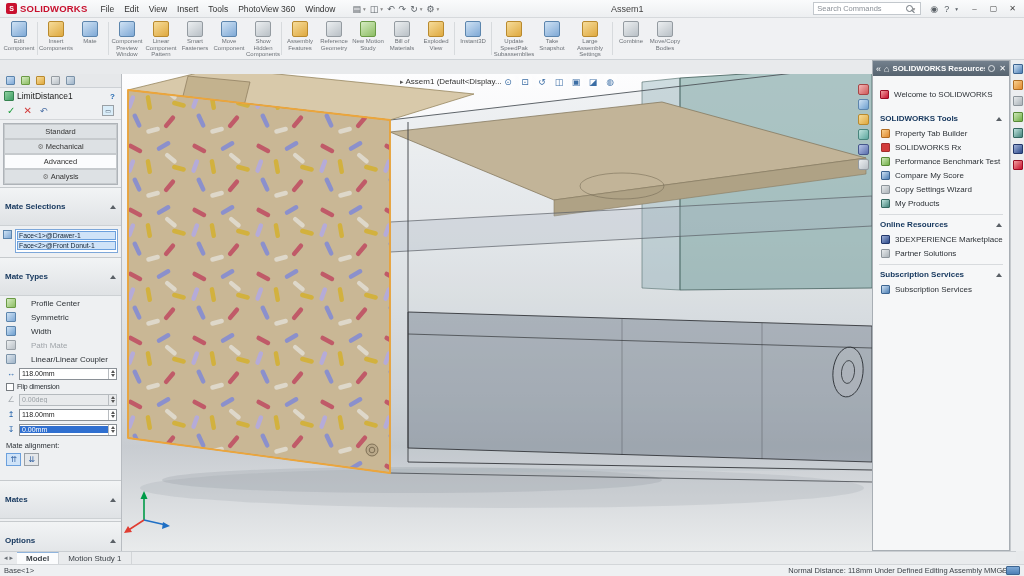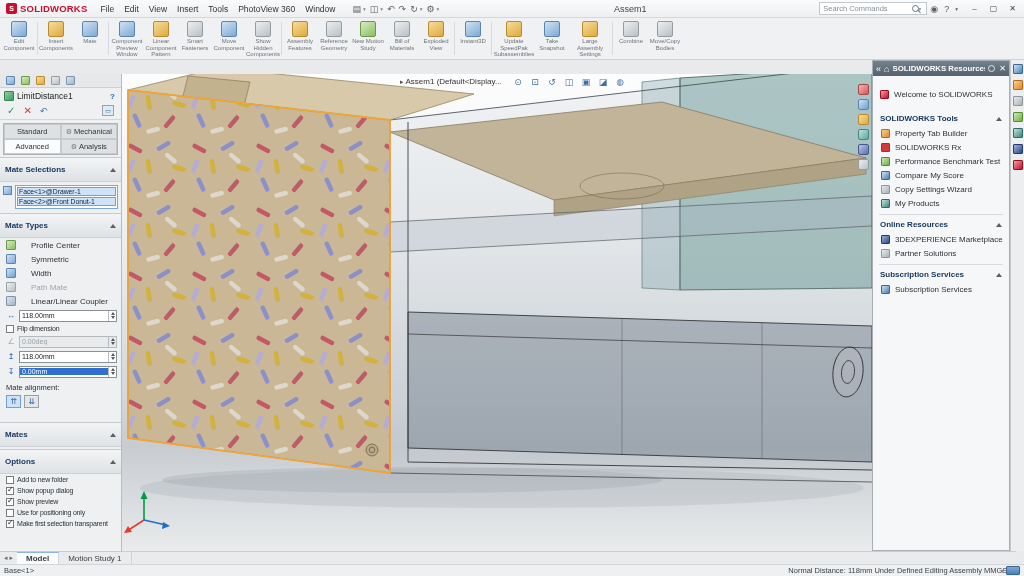--- a/index.html
+++ b/index.html
@@ -10,21 +10,21 @@
 .titlebar{position:absolute;top:0;left:0;right:0;height:18px;display:flex;align-items:center;padding:0 2px;background:linear-gradient(#fafbfc,#edeff1);border-bottom:1px solid #d6d9dc;z-index:30}
 .logo{display:flex;align-items:center;gap:3px;padding:0 4px}
 .logo-mark{width:11px;height:11px;background:#c8102e;color:#fff;font-size:7px;font-weight:bold;display:flex;align-items:center;justify-content:center;border-radius:2px}
 .logo-text{color:#c8102e;font-weight:bold;font-size:9.5px;letter-spacing:.2px}
 .menubar{display:flex;margin-left:4px}
 .menu{padding:2px 5px;font-size:8.5px;color:#333}
 .qat{display:flex;align-items:center;margin-left:10px}
 .qicon{font-size:9px;color:#5a6066;padding:1px 2px}
 .qcaret{font-size:5.5px;color:#888;padding-right:2px}
 .doc-title{font-size:9px;color:#444}
-.searchwrap{display:flex;align-items:center;background:#fff;border:1px solid #c3c8cd;height:13px;width:108px;padding:0 3px;}
+.searchwrap{display:flex;align-items:center;background:#fff;border:1px solid #c3c8cd;height:13px;width:108px;padding:0 3px;margin-right:6px}
 .searchinput{flex:1;border:none;outline:none;font-size:7.5px;color:#555;min-width:0;background:transparent}
 .searchinput::placeholder{color:#8a9097}
 .searchicon{width:7px;height:7px;border:1.2px solid #6f767d;border-radius:50%;position:relative;margin-left:2px;flex:none}
 .searchicon::after{content:"";position:absolute;width:4px;height:1.2px;background:#6f767d;transform:rotate(45deg);right:-3px;bottom:-1px}
 .sysicon{font-size:9px;color:#5a6066;padding:0 3px}
 .sysicon.small{font-size:5.5px}
 .winctrl{display:flex;margin-left:4px}
 .wbtn{width:19px;height:16px;display:flex;align-items:center;justify-content:center;font-size:8px;color:#444}
 
 .ribbon{position:absolute;top:18px;left:0;right:0;height:42px;background:#f0f1f3;border-bottom:1px solid #cfd3d7;display:flex;align-items:stretch;padding:1px 2px;z-index:20}
@@ -47,25 +47,25 @@
 .pm-ticon{width:9px;height:9px;border-radius:1px}
 .pm-header{display:flex;align-items:center;gap:3px;padding:3px 4px 2px}
 .pm-hicon{width:10px;height:10px;border-radius:1px;background:linear-gradient(135deg,#8fd0a0,#3f9e66);border:1px solid #35824f}
 .pm-title{font-size:8.5px;color:#222;flex:1;white-space:nowrap;overflow:hidden}
 .pm-help{color:#1f66b0;font-weight:bold;font-size:8px;padding-right:2px}
 .pm-actions{display:flex;align-items:center;gap:8px;padding:2px 7px 3px;border-bottom:1px solid #d4d7da}
 .pm-ok{color:#1e9e3e;font-weight:bold;font-size:10px}
 .pm-cancel{color:#d23b3b;font-weight:bold;font-size:10px}
 .pm-undo{color:#4a6fa5;font-size:9px}
 .pm-keep{width:12px;height:11px;border:1px solid #9aa0a5;background:#d9edf9;display:flex;align-items:center;justify-content:center;font-size:6px;color:#456;margin-left:auto}
-.pm-tabgrid{display:grid;grid-template-columns:1fr 1fr;margin:3px 3px 2px;border:1px solid #aeb3b8;background:#dde1e4}
+.pm-tabgrid{display:grid;grid-template-columns:1fr;margin:3px 3px 2px;border:1px solid #aeb3b8;background:#dde1e4}
 .pm-tab{display:flex;align-items:center;justify-content:center;gap:2px;padding:2px 1px;font-size:7.5px;color:#333;border:1px solid #c6cacd;white-space:nowrap}
 .pm-tab.active{background:#fbfcfd;font-weight:normal}
 .pm-tgear{font-size:7px;color:#777}
-.pm-sec-h{display:flex;align-items:center;justify-content:space-between;padding:7px 5px;background:linear-gradient(#f2f4f5,#dfe2e5);border-top:1px solid #c6cacd;border-bottom:1px solid #cdd1d4;color:#13355c;font-weight:bold;font-size:8px;margin-top:2px}
+.pm-sec-h{display:flex;align-items:center;justify-content:space-between;padding:14px 5px;background:linear-gradient(#f2f4f5,#dfe2e5);border-top:1px solid #c6cacd;border-bottom:1px solid #cdd1d4;color:#13355c;font-weight:bold;font-size:8px;margin-top:2px}
 .sec-caret{width:0;height:0;border-left:3px solid transparent;border-right:3px solid transparent;border-bottom:4px solid #5a6066}
 .pm-selrow{display:flex;gap:3px;padding:3px 3px 2px}
 .pm-selicon{width:9px;height:9px;background:linear-gradient(135deg,#cfe2f4,#7fa9d6);border:1px solid #5c85ad;margin-top:1px;flex:none}
 .pm-listbox{flex:1;background:#fff;border:1px solid #7da7d9;min-height:24px;padding:1px;overflow:hidden}
 .pm-selitem{background:#cfe3f8;border:1px solid #6ba0dd;font-size:6.8px;color:#123;padding:0 1px;margin-bottom:1px;white-space:nowrap;overflow:hidden}
 .pm-mt{display:flex;align-items:center;gap:15px;padding:2px 6px;color:#2c3136}
 .pm-mt.disabled{color:#a0a5aa}
 .pm-mticon{width:10px;height:10px;border-radius:1px;flex:none}
 .mt1{background:linear-gradient(135deg,#d6ecc2,#8cbd63);border:1px solid #6a9a45}
 .mt2{background:linear-gradient(135deg,#cfe2f4,#7fa9d6);border:1px solid #5c85ad}
@@ -86,21 +86,21 @@
 .pm-checkrow{display:flex;align-items:center;gap:3px;padding:1.5px 6px;color:#2c3136;font-size:7px;letter-spacing:-.2px;white-space:nowrap}
 .cbox{width:8px;height:8px;border:1px solid #777c81;background:#fff;flex:none;position:relative}
 .cbox.checked::after{content:"✓";position:absolute;top:-2.5px;left:0;font-size:8px;color:#222}
 .pm-align-label{padding:4px 6px 1px;color:#2c3136;font-size:7.5px}
 .pm-alignbtns{display:flex;gap:3px;padding:2px 6px 4px}
 .alignbtn{width:15px;height:13px;border:1px solid #9aa0a5;background:#e4e7ea;display:flex;align-items:center;justify-content:center;font-size:8px;color:#2f5fa0}
 .alignbtn.active{background:#cfe3f8;border-color:#6ba0dd}
 .pm-empty{height:8px}
 
 .viewport{position:absolute;top:74px;left:122px;bottom:25px;width:750px;background:linear-gradient(180deg,#fdfdfe 0%,#eceef0 35%,#d3d7db 68%,#c8ccd1 78%,#e9ebec 100%);overflow:hidden;z-index:1}
-.vp-topbar{position:absolute;top:1px;left:278px;display:flex;align-items:center;gap:10px;z-index:3}
+.vp-topbar{position:absolute;top:1px;left:278px;display:flex;align-items:center;z-index:3}
 .vp-tree{display:flex;align-items:center;gap:2px;font-size:8px;color:#333;white-space:nowrap}
 .vp-arrow{font-size:7px;color:#555}
 .hud{display:flex;gap:4px}
 .hudicon{width:13px;height:13px;display:flex;align-items:center;justify-content:center;font-size:9px;color:#3c6ea5;background:rgba(255,255,255,.4);border-radius:2px}
 .vp-right{position:absolute;top:10px;right:3px;display:flex;flex-direction:column;gap:4px;z-index:3}
 .vpricon{width:11px;height:11px;border-radius:2px}
 .vpr1{background:linear-gradient(135deg,#f3b6b6,#cf5a5a);border:1px solid #a74545}
 .vpr2{background:linear-gradient(135deg,#cfe2f4,#6d9fd0);border:1px solid #5c85ad}
 .vpr3{background:linear-gradient(135deg,#f6dc9a,#dfa93f);border:1px solid #b98a2e}
 .vpr4{background:linear-gradient(135deg,#bfe3de,#5da79e);border:1px solid #47857d}

